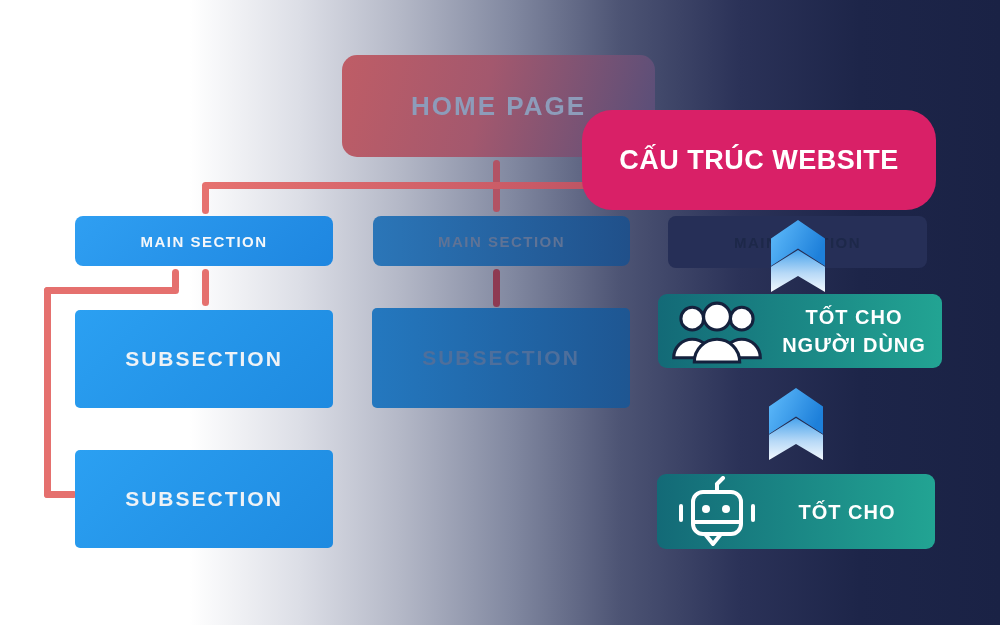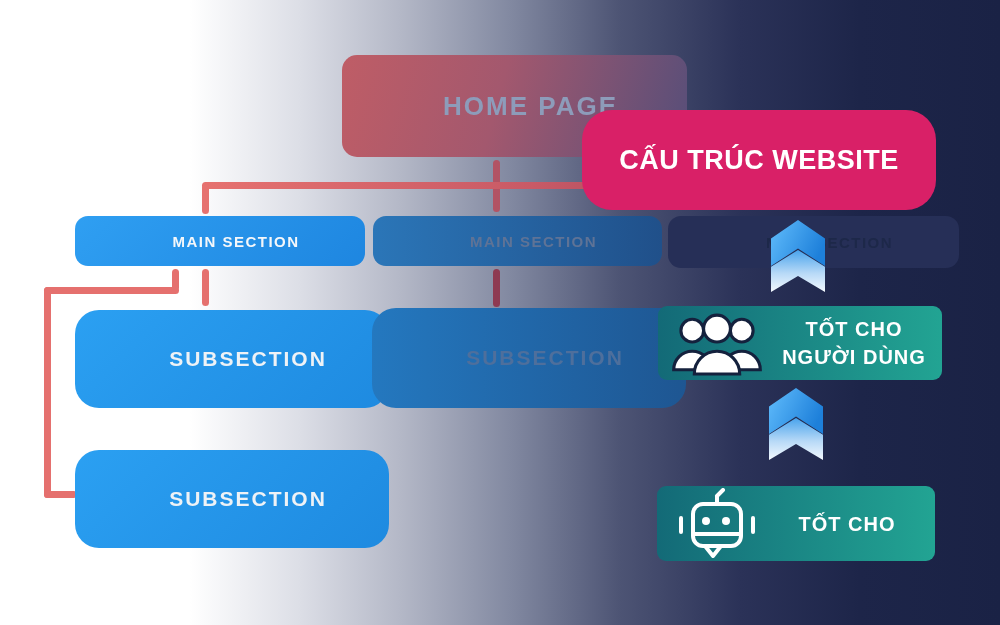--- a/index.html
+++ b/index.html
@@ -6,52 +6,52 @@
   .stage{
     position:relative;width:1000px;height:625px;overflow:hidden;
     font-family:"Liberation Sans",sans-serif;
     background:linear-gradient(90deg,#ffffff 0%,#ffffff 19%,#dcdee6 30%,#b4b8c7 40%,#8289a1 51%,#4d5474 62%,#2b3258 74%,#1d2549 86%,#1a2245 100%);
   }
   
   .line{position:absolute;border-radius:4px;z-index:1;}
   
   .box{
     position:absolute;z-index:2;display:flex;align-items:center;justify-content:center;
-    font-weight:bold;border-radius:14px;padding-left:32px;
+    font-weight:bold;border-radius:14px;
   }
   .home-box{
     left:342px;top:55px;width:313px;height:102px;border-radius:15px;
     background:linear-gradient(105deg,#bf5d66 0%,#a3586e 45%,#564e79 100%);
     color:#8d9cba;font-size:26px;letter-spacing:2px;
   }
-  .main-box{height:50px;font-size:15px;letter-spacing:1.5px;border-radius:13px;}
+  .main-box{height:50px;font-size:15px;letter-spacing:1.5px;border-radius:8px;}
   .main-1{left:75px;top:216px;width:258px;background:linear-gradient(135deg,#2f9ff2,#1e86e0);color:#f4f7fa;}
   .main-2{left:373px;top:216px;width:257px;background:linear-gradient(90deg,#2b76b8,#20508a);color:#5f7396;}
   .main-3{left:668px;top:216px;width:259px;height:52px;background:#262f57;color:#1d2849;}
-  .sub-box{width:282px;height:98px;font-size:21px;letter-spacing:2px;border-radius:24px;align-items:center;}
+  .sub-box{width:258px;height:98px;font-size:21px;letter-spacing:2px;border-radius:5px;align-items:center;}
   .sub-1{left:75px;top:310px;background:linear-gradient(135deg,#2ba0f2,#1e8ae0);color:#eef2f6;}
   .sub-2{left:75px;top:450px;background:linear-gradient(135deg,#2ba0f2,#1e8ae0);color:#eef2f6;}
   .sub-3{left:372px;top:308px;height:100px;background:linear-gradient(90deg,#2478bf,#1e5692);color:#4e6f9c;}
   
   .title-card{
     position:absolute;left:582px;top:110px;width:354px;height:100px;z-index:5;
     background:#d92067;border-radius:30px;color:#ffffff;
     display:flex;flex-direction:column;align-items:center;justify-content:center;
     font-weight:bold;font-size:27px;line-height:38px;letter-spacing:0.5px;text-align:center;gap:16px;
   }
   
   .chevrons{position:absolute;width:54px;z-index:4;}
   .chev{width:54px;height:46px;clip-path:polygon(50% 0,100% 40%,100% 100%,50% 62%,0 100%,0 40%);}
   .chev-top{background:linear-gradient(115deg,#55b2f6 15%,#1e80da 85%);}
   .chev-bot{height:42px;margin-top:-16px;background:linear-gradient(180deg,#48a3ec 0%,#b7d9f7 55%,#f4f9fe 100%);}
   
   .badge{
     position:absolute;z-index:4;border-radius:9px;
     background:linear-gradient(90deg,#136a77,#22a493);
-    display:flex;align-items:center;color:#ffffff;font-weight:bold;margin-top:12px;
+    display:flex;align-items:center;color:#ffffff;font-weight:bold;
   }
   .badge-text{flex:1;text-align:center;font-size:20px;line-height:28px;letter-spacing:1px;}
   .badge-icon{display:flex;align-items:center;justify-content:center;}
 </style>
 </head>
 <body>
 
 <div class="stage">
 
   <div class="line" style="left:493px;top:160px;width:7px;height:52px;background:#b25364;"></div>

